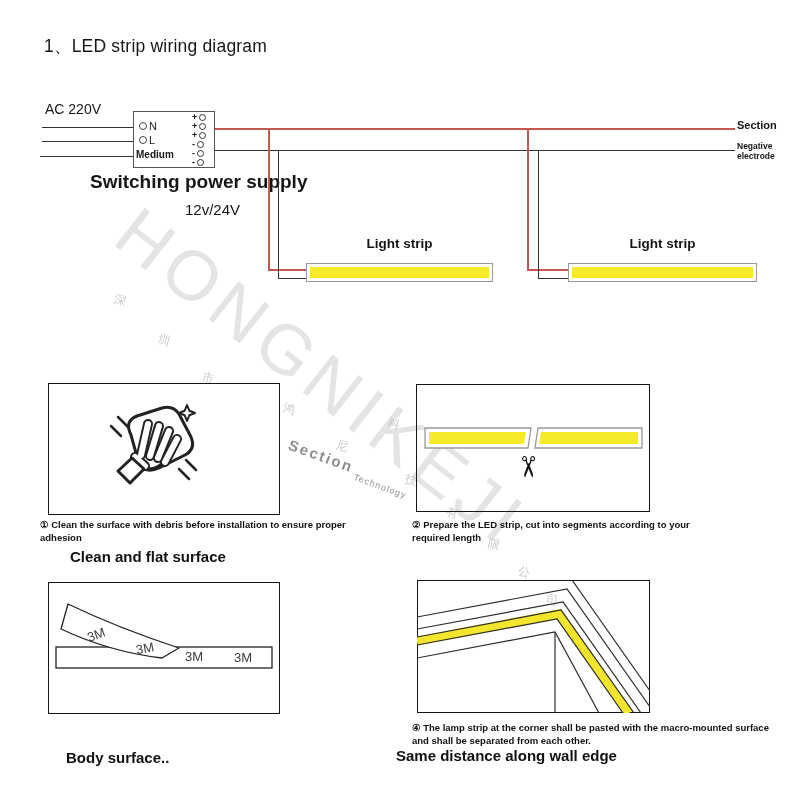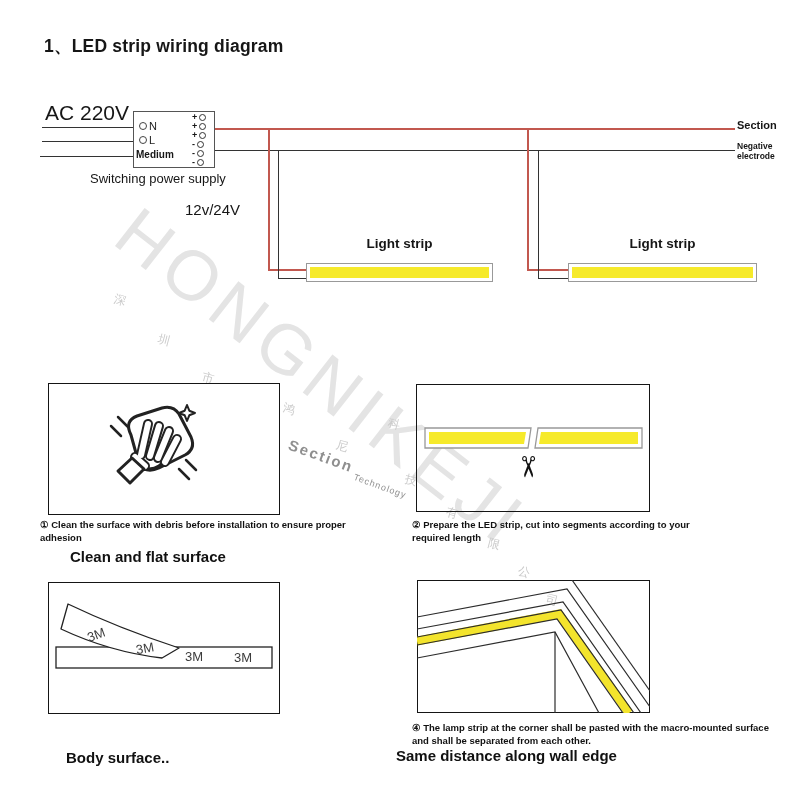--- a/index.html
+++ b/index.html
@@ -7,35 +7,35 @@
           font-family:"Liberation Sans",sans-serif;color:#161616;}
   
   .wm-brand{position:absolute;left:150px;top:192px;font-size:70px;letter-spacing:7px;
             color:#e4e4e4;white-space:nowrap;transform:rotate(38deg);transform-origin:0 0;font-weight:400;}
   .wm-sec{position:absolute;left:292px;top:436px;transform:rotate(20deg);transform-origin:0 0;
           color:#8f8f8f;white-space:nowrap;}
   .wm-sec .big{font-size:15px;font-weight:bold;letter-spacing:2px;}
   .wm-sec .small{font-size:9px;letter-spacing:1px;position:relative;top:6px;left:4px;}
   .wm-cn{position:absolute;font-size:12px;color:#cbcbcb;transform:rotate(15deg);}
   
-  .h1{position:absolute;font-size:17.5px;font-weight:bold;letter-spacing:.2px;}
+  .h1{position:absolute;font-size:17.5px;font-weight:normal;letter-spacing:.2px;}
   .h2{position:absolute;font-size:19.5px;font-weight:bold;letter-spacing:.2px;}
   
   .wire{position:absolute;background:#333;}
   .rwire{position:absolute;background:#c2584f;}
   .psu{position:absolute;left:133px;top:111px;width:82px;height:57px;border:1.4px solid #555;background:#fff;box-sizing:border-box;}
   .nl{position:absolute;display:flex;align-items:center;gap:2px;font-size:11px;color:#222;}
   .circ{width:8px;height:8px;border:1.1px solid #444;border-radius:50%;background:#fff;display:inline-block;box-sizing:border-box;}
   .psu-med{position:absolute;font-size:10px;font-weight:bold;}
   .term{position:absolute;display:flex;align-items:center;gap:2px;font-size:9px;font-weight:bold;line-height:9px;}
   .term .tc{width:7px;height:7px;border:1.1px solid #333;border-radius:50%;background:#fff;display:inline-block;box-sizing:border-box;}
-  .acl{position:absolute;font-size:21px;}
+  .acl{position:absolute;font-size:14px;}
   .pos-label{position:absolute;font-size:11px;font-weight:bold;}
   .neg-label{position:absolute;font-size:8.5px;font-weight:bold;line-height:10px;}
-  .psu-cap{position:absolute;font-size:13px;font-weight:normal;}
+  .psu-cap{position:absolute;font-size:19px;font-weight:bold;}
   .volt{position:absolute;font-size:15px;}
   .lstrip{position:absolute;height:19px;border:1.3px solid #999;background:#fff;box-sizing:border-box;}
   .lstrip .fill{position:absolute;left:3px;right:3px;top:3px;bottom:3px;background:#f6ea2b;}
   .strip-label{position:absolute;text-align:center;font-weight:bold;font-size:13.5px;}
   
   .panel{position:absolute;border:1.5px solid #151515;box-sizing:border-box;background:transparent;}
   .step-cap{position:absolute;font-size:9.5px;font-weight:bold;line-height:12.5px;color:#111;}
   .step-sub{position:absolute;font-size:15px;font-weight:bold;color:#111;}
   .scissors{position:absolute;left:510px;top:449px;width:36px;height:36px;font-size:29px;line-height:36px;
             text-align:center;transform:rotate(90deg);color:#111;}

